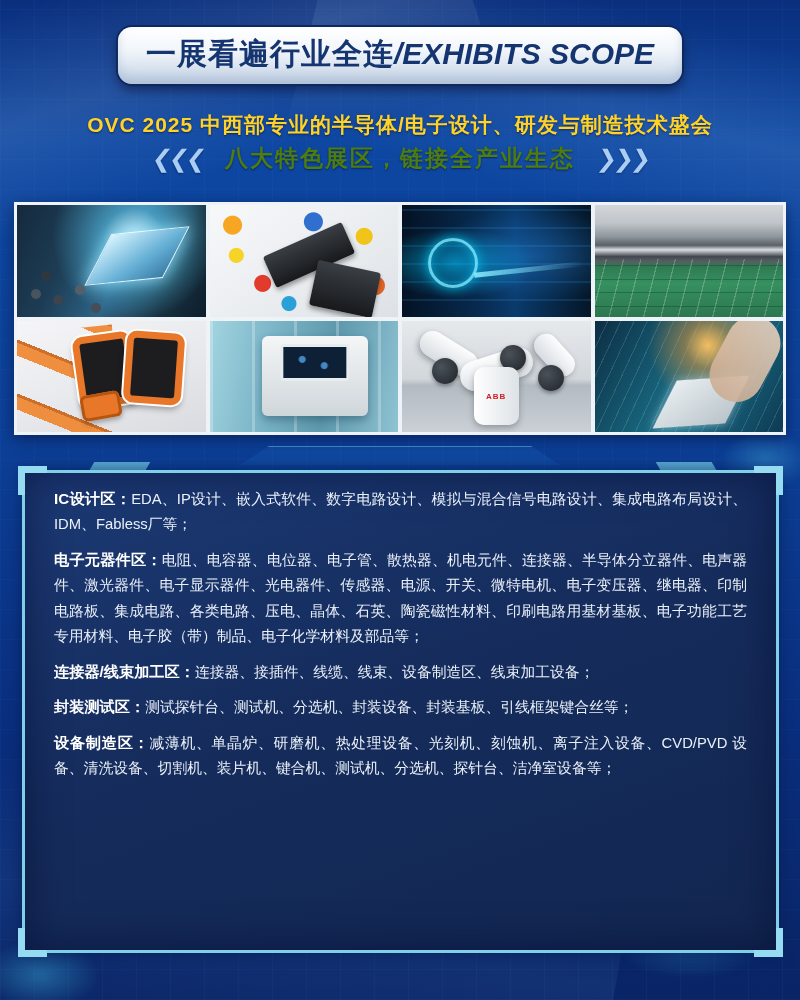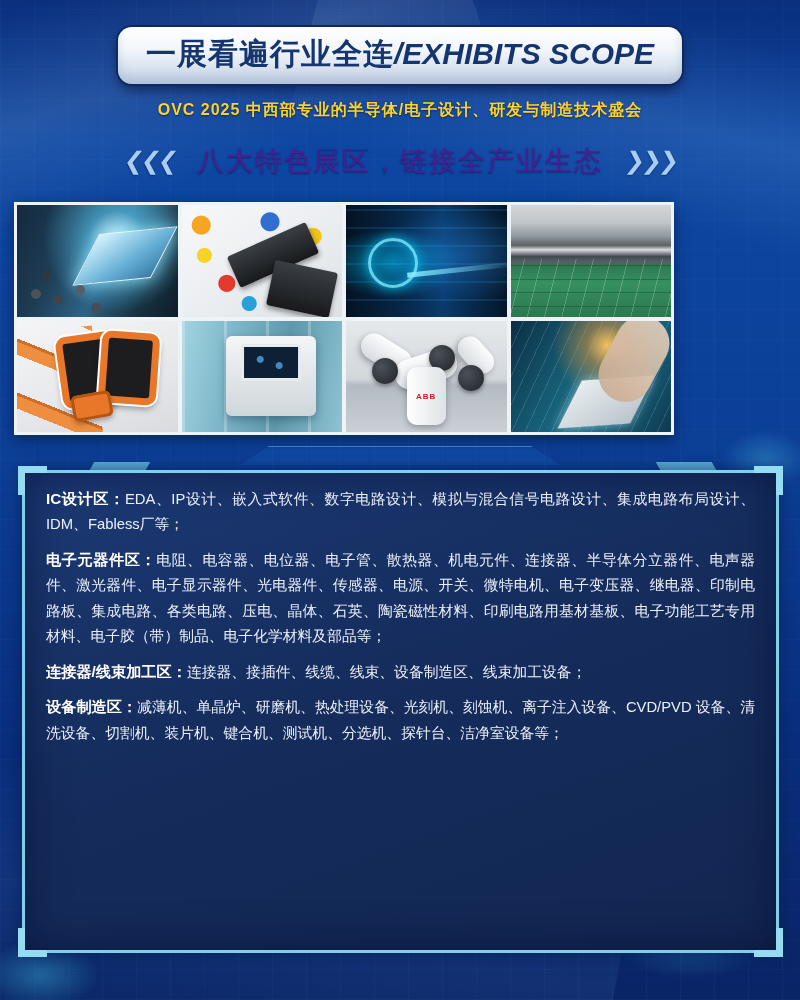--- a/index.html
+++ b/index.html
@@ -42,36 +42,36 @@
     position:absolute;left:50%;top:27px;transform:translateX(-50%);
     padding:7px 28px 9px;border-radius:14px;white-space:nowrap;
     background:linear-gradient(180deg,#ffffff 0%,#f2f6fb 40%,#c3d2e4 100%);
     box-shadow:0 0 0 2px #0c2a60,0 6px 12px rgba(0,0,30,.5),inset 0 -7px 10px rgba(150,170,200,.40);
   }
   .banner-text{font-size:30px;font-weight:bold;color:#14356f;letter-spacing:1px;}
   .banner-en{font-style:italic;letter-spacing:0;}
 
   
   .subtitle{
-    position:absolute;left:0;top:100px;width:100%;text-align:center;
-    color:#ffd326;font-size:16px;font-weight:bold;letter-spacing:1px;
+    position:absolute;left:0;top:111px;width:100%;text-align:center;
+    color:#ffd326;font-size:21px;font-weight:bold;letter-spacing:1px;
     text-shadow:0 1px 2px rgba(0,0,40,.5);
   }
   .tagline-row{
     position:absolute;left:0;top:143px;width:100%;
     display:flex;align-items:center;justify-content:center;gap:22px;
   }
-  .tagline{color:#4c1d95;font-size:27px;font-weight:normal;letter-spacing:2px;
+  .tagline{color:#4d7c0f;font-size:23px;font-weight:bold;letter-spacing:2px;
     text-shadow:0 1px 2px rgba(0,0,40,.5);}
   .chevrons{color:#a9cdf3;font-size:24px;font-weight:bold;letter-spacing:-3px;
     transform:skewX(-8deg);text-shadow:0 1px 2px rgba(0,0,40,.4);}
 
   
   .gallery{
-    position:absolute;left:14px;top:202px;width:660px;height:233px;
+    position:absolute;left:14px;top:202px;width:772px;height:233px;
     background:#eef3f8;padding:3px;box-sizing:border-box;
     display:grid;grid-template-columns:repeat(4,1fr);grid-template-rows:1fr 1fr;gap:4px;
     box-shadow:0 4px 14px rgba(0,0,30,.45);
   }
   .photo{position:relative;overflow:hidden;}
   
   .ph-cpu{background:
     radial-gradient(circle at 62% 30%,rgba(215,246,255,.95),rgba(90,200,240,.55) 22%,rgba(20,90,140,0) 58%),
     linear-gradient(115deg,#15293d 0%,#1d3d55 30%,#2e6386 55%,#17313f 80%,#0e1d2c 100%);}
   .art-chip{position:absolute;left:44%;top:22%;width:72px;height:50px;
@@ -168,21 +168,21 @@
     border:3px solid #7fcfe9;
     background:linear-gradient(160deg,#1c3a75 0%,#152c5c 45%,#122650 100%);
     box-shadow:0 0 16px rgba(0,25,70,.65),inset 0 0 40px rgba(0,10,45,.55);
   }
   .corner{position:absolute;width:22px;height:22px;border:7px solid #95dcf2;}
   .c-tl{left:-7px;top:-7px;border-right:none;border-bottom:none;}
   .c-tr{right:-7px;top:-7px;border-left:none;border-bottom:none;}
   .c-bl{left:-7px;bottom:-7px;border-right:none;border-top:none;}
   .c-br{right:-7px;bottom:-7px;border-left:none;border-top:none;}
   .panel-inner{padding:13px 21px 8px;}
-  .zone{margin:0 0 9px;font-size:14.8px;line-height:1.72;color:#eaf0f9;text-align:justify;}
+  .zone{margin:0 8px 9px;font-size:14.8px;line-height:1.72;color:#eaf0f9;text-align:justify;}
   .zone-label{font-weight:bold;color:#ffffff;font-size:15.2px;}
 </style>
 </head>
 <body>
 
 <div class="bg-circuit"></div>
 <div class="bg-streak streak-a"></div>
 <div class="bg-streak streak-b"></div>
 <div class="bg-streak streak-c"></div>
 <div class="glow-cyan glow-1"></div>
@@ -258,16 +258,19 @@
     <p class="zone">
       <span class="zone-label">IC设计区：</span><span>EDA、IP设计、嵌入式软件、数字电路设计、模拟与混合信号电路设计、集成电路布局设计、IDM、Fabless厂等；</span>
     </p>
     <p class="zone">
       <span class="zone-label">电子元器件区：</span><span>电阻、电容器、电位器、电子管、散热器、机电元件、连接器、半导体分立器件、电声器件、激光器件、电子显示器件、光电器件、传感器、电源、开关、微特电机、电子变压器、继电器、印制电路板、集成电路、各类电路、压电、晶体、石英、陶瓷磁性材料、印刷电路用基材基板、电子功能工艺专用材料、电子胶（带）制品、电子化学材料及部品等；</span>
     </p>
     <p class="zone">
       <span class="zone-label">连接器/线束加工区：</span><span>连接器、接插件、线缆、线束、设备制造区、线束加工设备；</span>
     </p>
     <p class="zone">
+      <span class="zone-label">封装测试区：</span><span>测试探针台、测试机、分选机、封装设备、封装基板、引线框架键合丝等；</span>
+    </p>
+    <p class="zone">
       <span class="zone-label">设备制造区：</span><span>减薄机、单晶炉、研磨机、热处理设备、光刻机、刻蚀机、离子注入设备、CVD/PVD 设备、清洗设备、切割机、装片机、键合机、测试机、分选机、探针台、洁净室设备等；</span>
     </p>
   </div>
 </div>
 
 </body></html>

